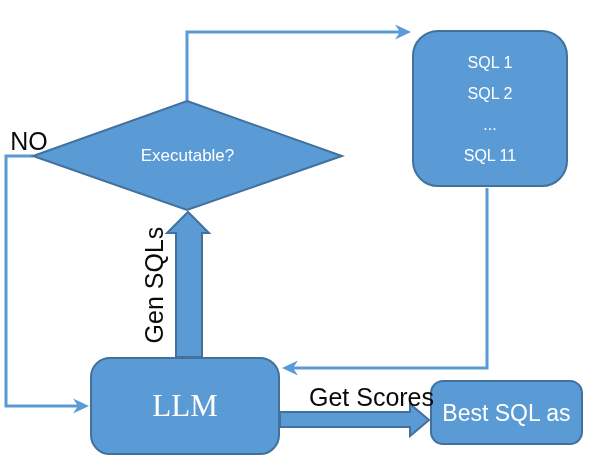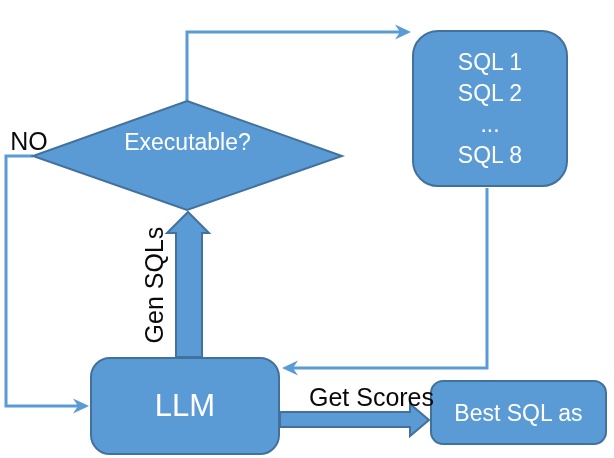--- a/index.html
+++ b/index.html
@@ -32,39 +32,40 @@
     display: flex;
     align-items: center;
     justify-content: center;
     box-sizing: border-box;
     text-align: center;
   }
   .sql-box {
     left: 412px; top: 30px; width: 156px; height: 157px;
     border-radius: 26px;
     flex-direction: column;
-    font-size: 23px; line-height: 31px;
+    font-size: 16px; line-height: 31px;
   }
   .llm-box {
     left: 90px; top: 357px; width: 190px; height: 98px;
     border-radius: 20px;
     font-size: 31px;
+    font-family: Liberation Serif, serif;
   }
   .best-box {
-    left: 430px; top: 380px; width: 177px; height: 65px;
+    left: 430px; top: 380px; width: 153px; height: 65px;
     border-radius: 13px;
     flex-direction: row;
     font-size: 23px; line-height: 30px;
   }
   .diamond-label {
     position: absolute;
-    left: 33px; top: 88px; width: 309px; height: 109px;
+    left: 33px; top: 101px; width: 309px; height: 109px;
     display: flex; align-items: center; justify-content: center;
     color: var(--shape-text);
-    font-size: 23px;
+    font-size: 17px;
   }
   .edge-label {
     position: absolute;
     color: var(--label-text);
     font-size: 25px;
     line-height: 28px;
     text-align: center;
     white-space: nowrap;
   }
   .yes-label { left: 263px; top: -1px; width: 60px; }
@@ -97,21 +98,21 @@
 
     <polygon class="diamond" points="187,101 342,156 187,210 33,156"></polygon>
   </svg>
 
   <div class="diamond-label">Executable?</div>
 
   <div class="node sql-box">
     <div>SQL 1</div>
     <div>SQL 2</div>
     <div>...</div>
-    <div>SQL 8</div>
+    <div>SQL 11</div>
   </div>
 
   <div class="node llm-box">
     <span>LLM</span>
   </div>
 
   <div class="node best-box">
     <div>Best SQL as</div>
   </div>
 

